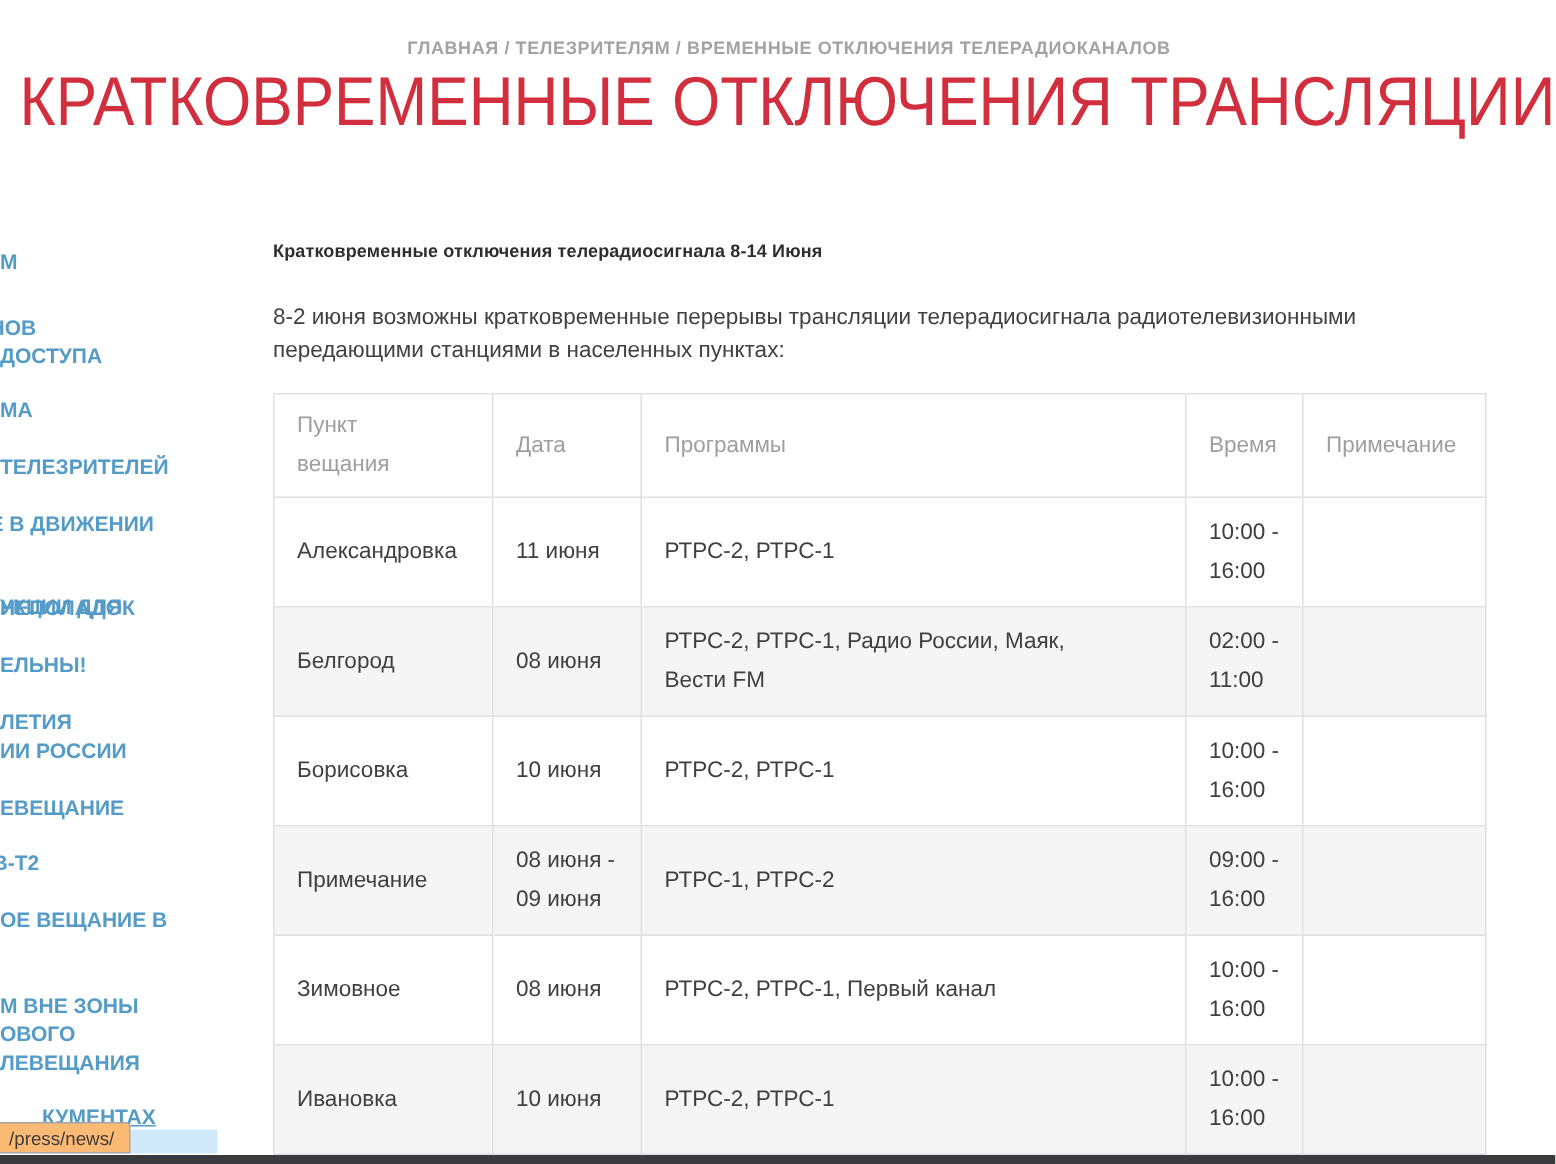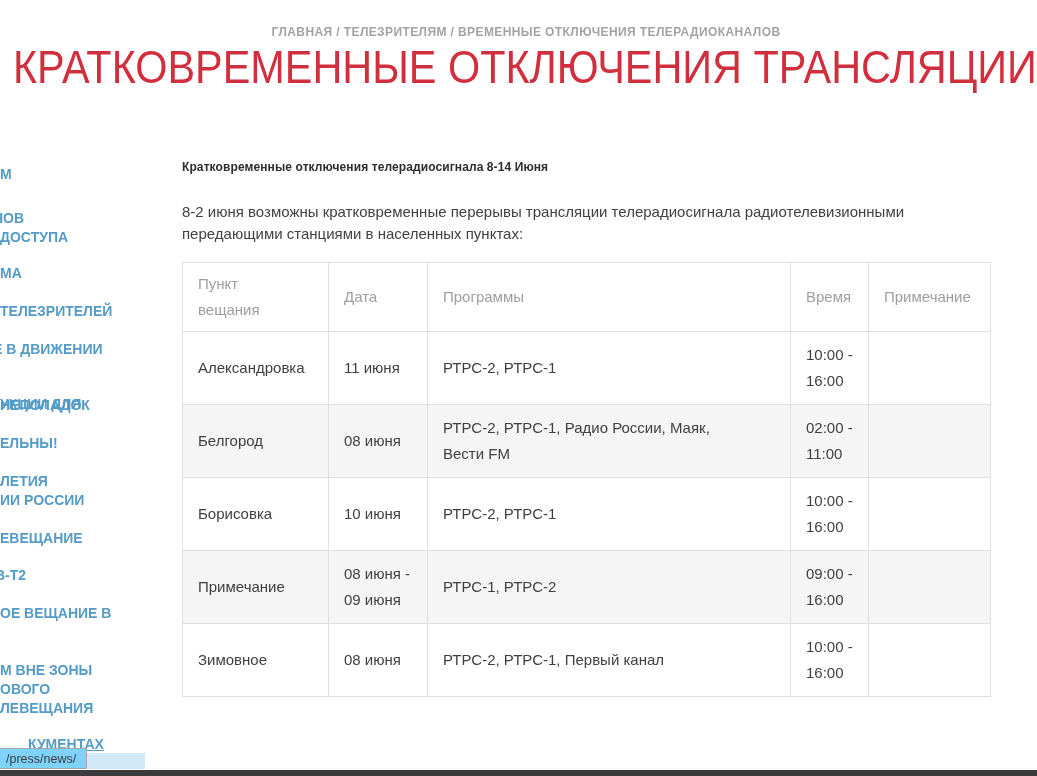--- a/index.html
+++ b/index.html
@@ -80,21 +80,21 @@
   .col-date  { width:99px;  }
   .col-programs { width:363px; }
   .col-time  { width:78px; }
   .col-note  { width:122px; }
   .c-programs { padding-right:40px !important; }
   .c-time { padding-right:6px !important; }
 
   
   .status-tooltip {
     position:absolute; left:-1px; top:748px; height:21px;
-    background:#7dd3fc;
+    background:#fdba74;
     border:1px solid #a6a6a6;
     border-radius:0 3px 0 0;
     padding:1px 10px 0 6px;
     font-size:12.5px; line-height:18px; color:#3c3c3c;
     white-space:nowrap;
     z-index:5;
   }
   
   .hover-highlight {
     position:absolute; left:84px; top:753px; width:61px; height:16px;
@@ -211,20 +211,27 @@
       </tr>
 
       <tr>
         <td class="c-point">Зимовное</td>
         <td class="c-date">08 июня</td>
         <td class="c-programs">РТРС-2, РТРС-1, Первый канал</td>
         <td class="c-time">10:00 - 16:00</td>
         <td class="c-note"></td>
       </tr>
 
+      <tr>
+        <td class="c-point">Ивановка</td>
+        <td class="c-date">10 июня</td>
+        <td class="c-programs">РТРС-2, РТРС-1</td>
+        <td class="c-time">10:00 - 16:00</td>
+        <td class="c-note"></td>
+      </tr>
     </tbody>
 </table>
 
 <div class="hover-highlight"></div>
 
 <div class="status-tooltip">/press/news/</div>
 
 <div class="bottom-bar"></div>
 
 </body></html>

